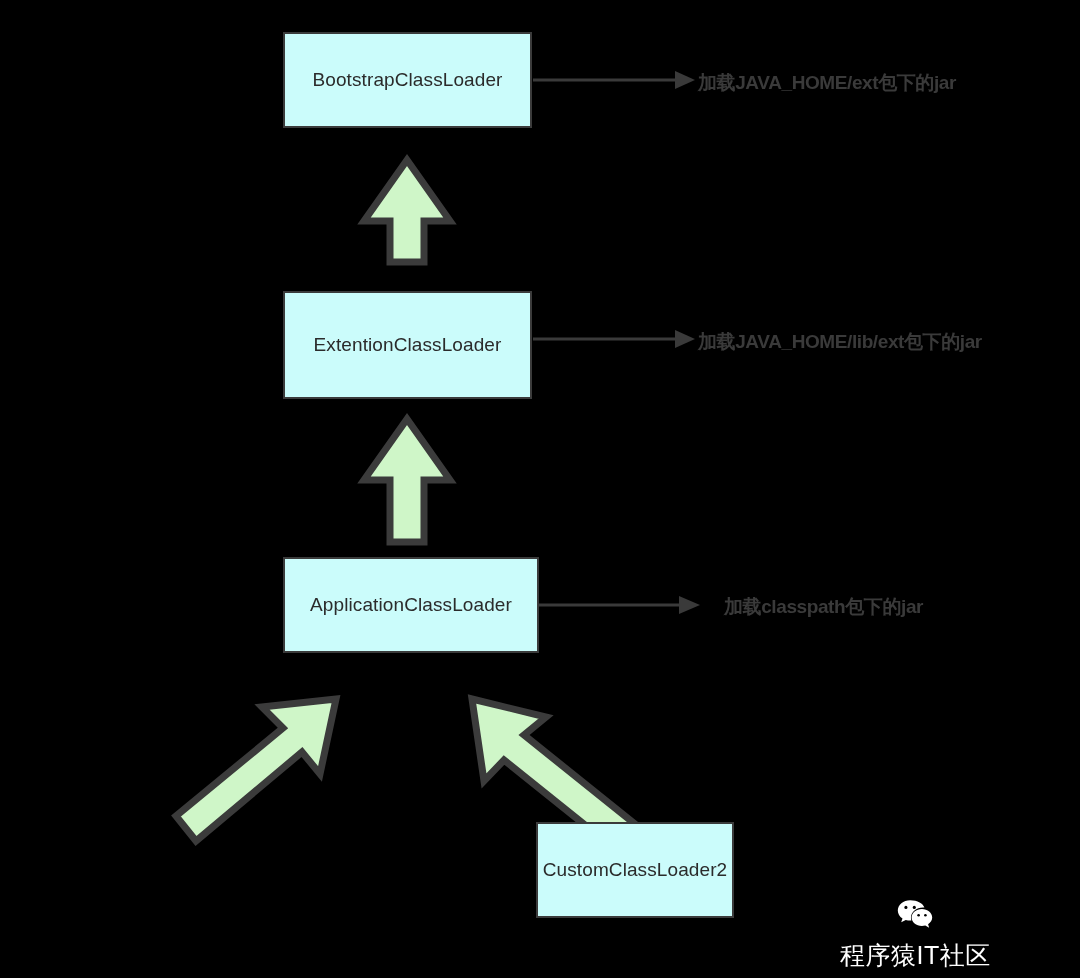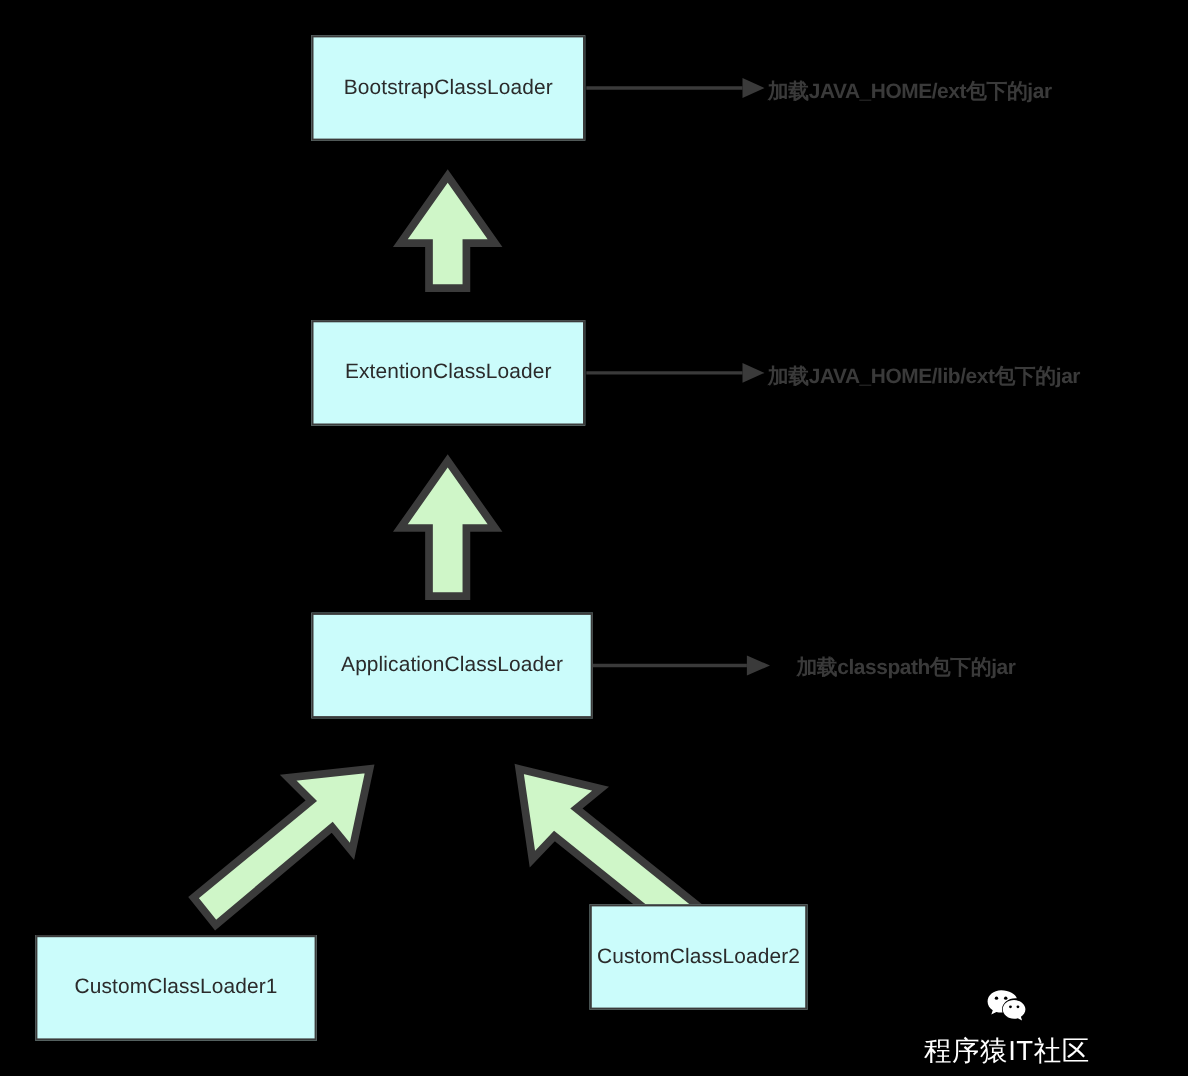--- a/index.html
+++ b/index.html
@@ -99,31 +99,28 @@
     <g>
       <line x1="533" y1="605" x2="679" y2="605" stroke="#3A3A3A" stroke-width="3"></line>
       <polygon points="679,596 700,605 679,614" fill="#3A3A3A"></polygon>
     </g>
   </svg>
 
   <div class="loader-box" style="left:283px; top:32px; width:249px; height:96px;">
     <span class="loader-box-label">BootstrapClassLoader</span>
   </div>
 
-  <div class="loader-box" style="left:283px; top:291px; width:249px; height:96px;">
+  <div class="loader-box" style="left:283px; top:291px; width:249px; height:108px;">
     <span class="loader-box-label">ExtentionClassLoader</span>
   </div>
 
   <div class="loader-box" style="left:283px; top:557px; width:256px; height:96px;">
     <span class="loader-box-label">ApplicationClassLoader</span>
   </div>
 
-  <div class="loader-box" style="left:32px; top:850px; width:256px; height:96px;">
-    <span class="loader-box-label">CustomClassLoader1</span>
-  </div>
 
   <div class="loader-box" style="left:536px; top:822px; width:198px; height:96px;">
     <span class="loader-box-label">CustomClassLoader2</span>
   </div>
 
   <div class="annotation" style="left:698px; top:70px;">加载JAVA_HOME/ext包下的jar</div>
 
   <div class="annotation" style="left:724px; top:594px;">加载classpath包下的jar</div>
 
   <div class="annotation" style="left:698px; top:329px;">加载JAVA_HOME/lib/ext包下的jar</div>

